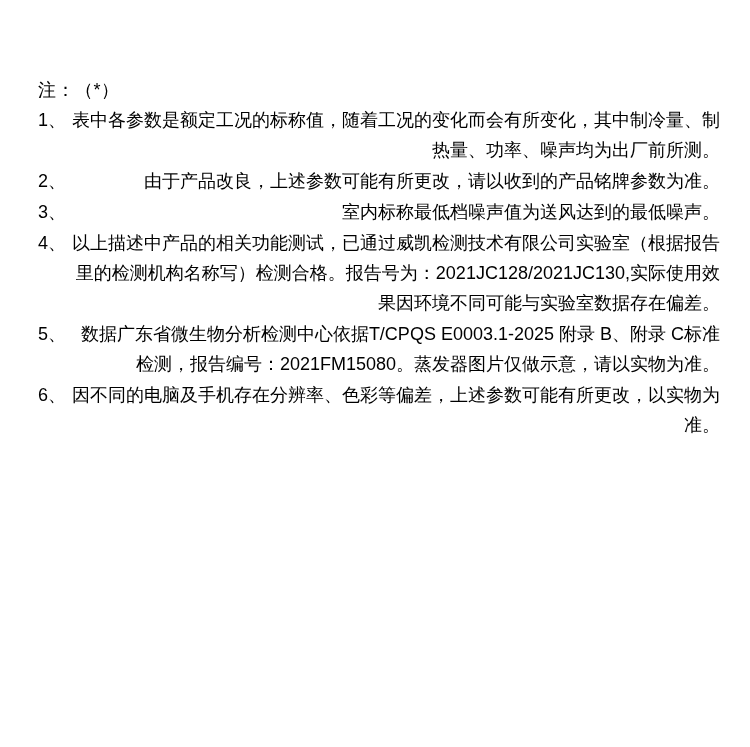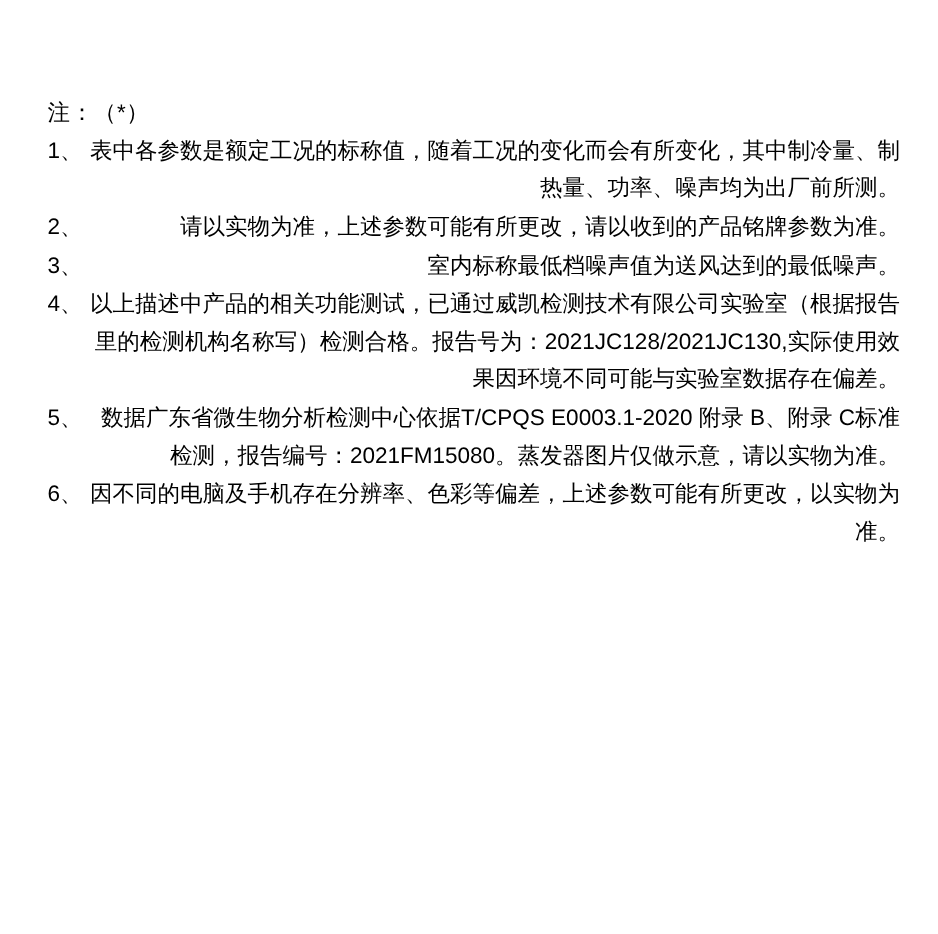--- a/index.html
+++ b/index.html
@@ -57,35 +57,35 @@
 <div class="notes-section">
   <div class="notes-title">注：（*）</div>
 
   <div class="note-item">
     <span class="note-marker">1、</span>
     <span class="note-text">表中各参数是额定工况的标称值，随着工况的变化而会有所变化，其中制冷量、制热量、功率、噪声均为出厂前所测。</span>
   </div>
 
   <div class="note-item">
     <span class="note-marker">2、</span>
-    <span class="note-text">请以实物为准，上述参数可能有所更改，请以收到的产品铭牌参数为准。</span>
+    <span class="note-text">由于产品改良，上述参数可能有所更改，请以收到的产品铭牌参数为准。</span>
   </div>
 
   <div class="note-item">
     <span class="note-marker">3、</span>
     <span class="note-text">室内标称最低档噪声值为送风达到的最低噪声。</span>
   </div>
 
   <div class="note-item">
     <span class="note-marker">4、</span>
     <span class="note-text">以上描述中产品的相关功能测试，已通过威凯检测技术有限公司实验室（根据报告里的检测机构名称写）检测合格。报告号为：2021JC128/2021JC130,实际使用效果因环境不同可能与实验室数据存在偏差。</span>
   </div>
 
   <div class="note-item">
     <span class="note-marker">5、</span>
-    <span class="note-text">数据广东省微生物分析检测中心依据T/CPQS E0003.1-2020 附录 B、附录 C标准检测，报告编号：2021FM15080。蒸发器图片仅做示意，请以实物为准。</span>
+    <span class="note-text">数据广东省微生物分析检测中心依据T/CPQS E0003.1-2025 附录 B、附录 C标准检测，报告编号：2021FM15080。蒸发器图片仅做示意，请以实物为准。</span>
   </div>
 
   <div class="note-item">
     <span class="note-marker">6、</span>
     <span class="note-text">因不同的电脑及手机存在分辨率、色彩等偏差，上述参数可能有所更改，以实物为准。</span>
   </div>
 </div>
 
 </body></html>

